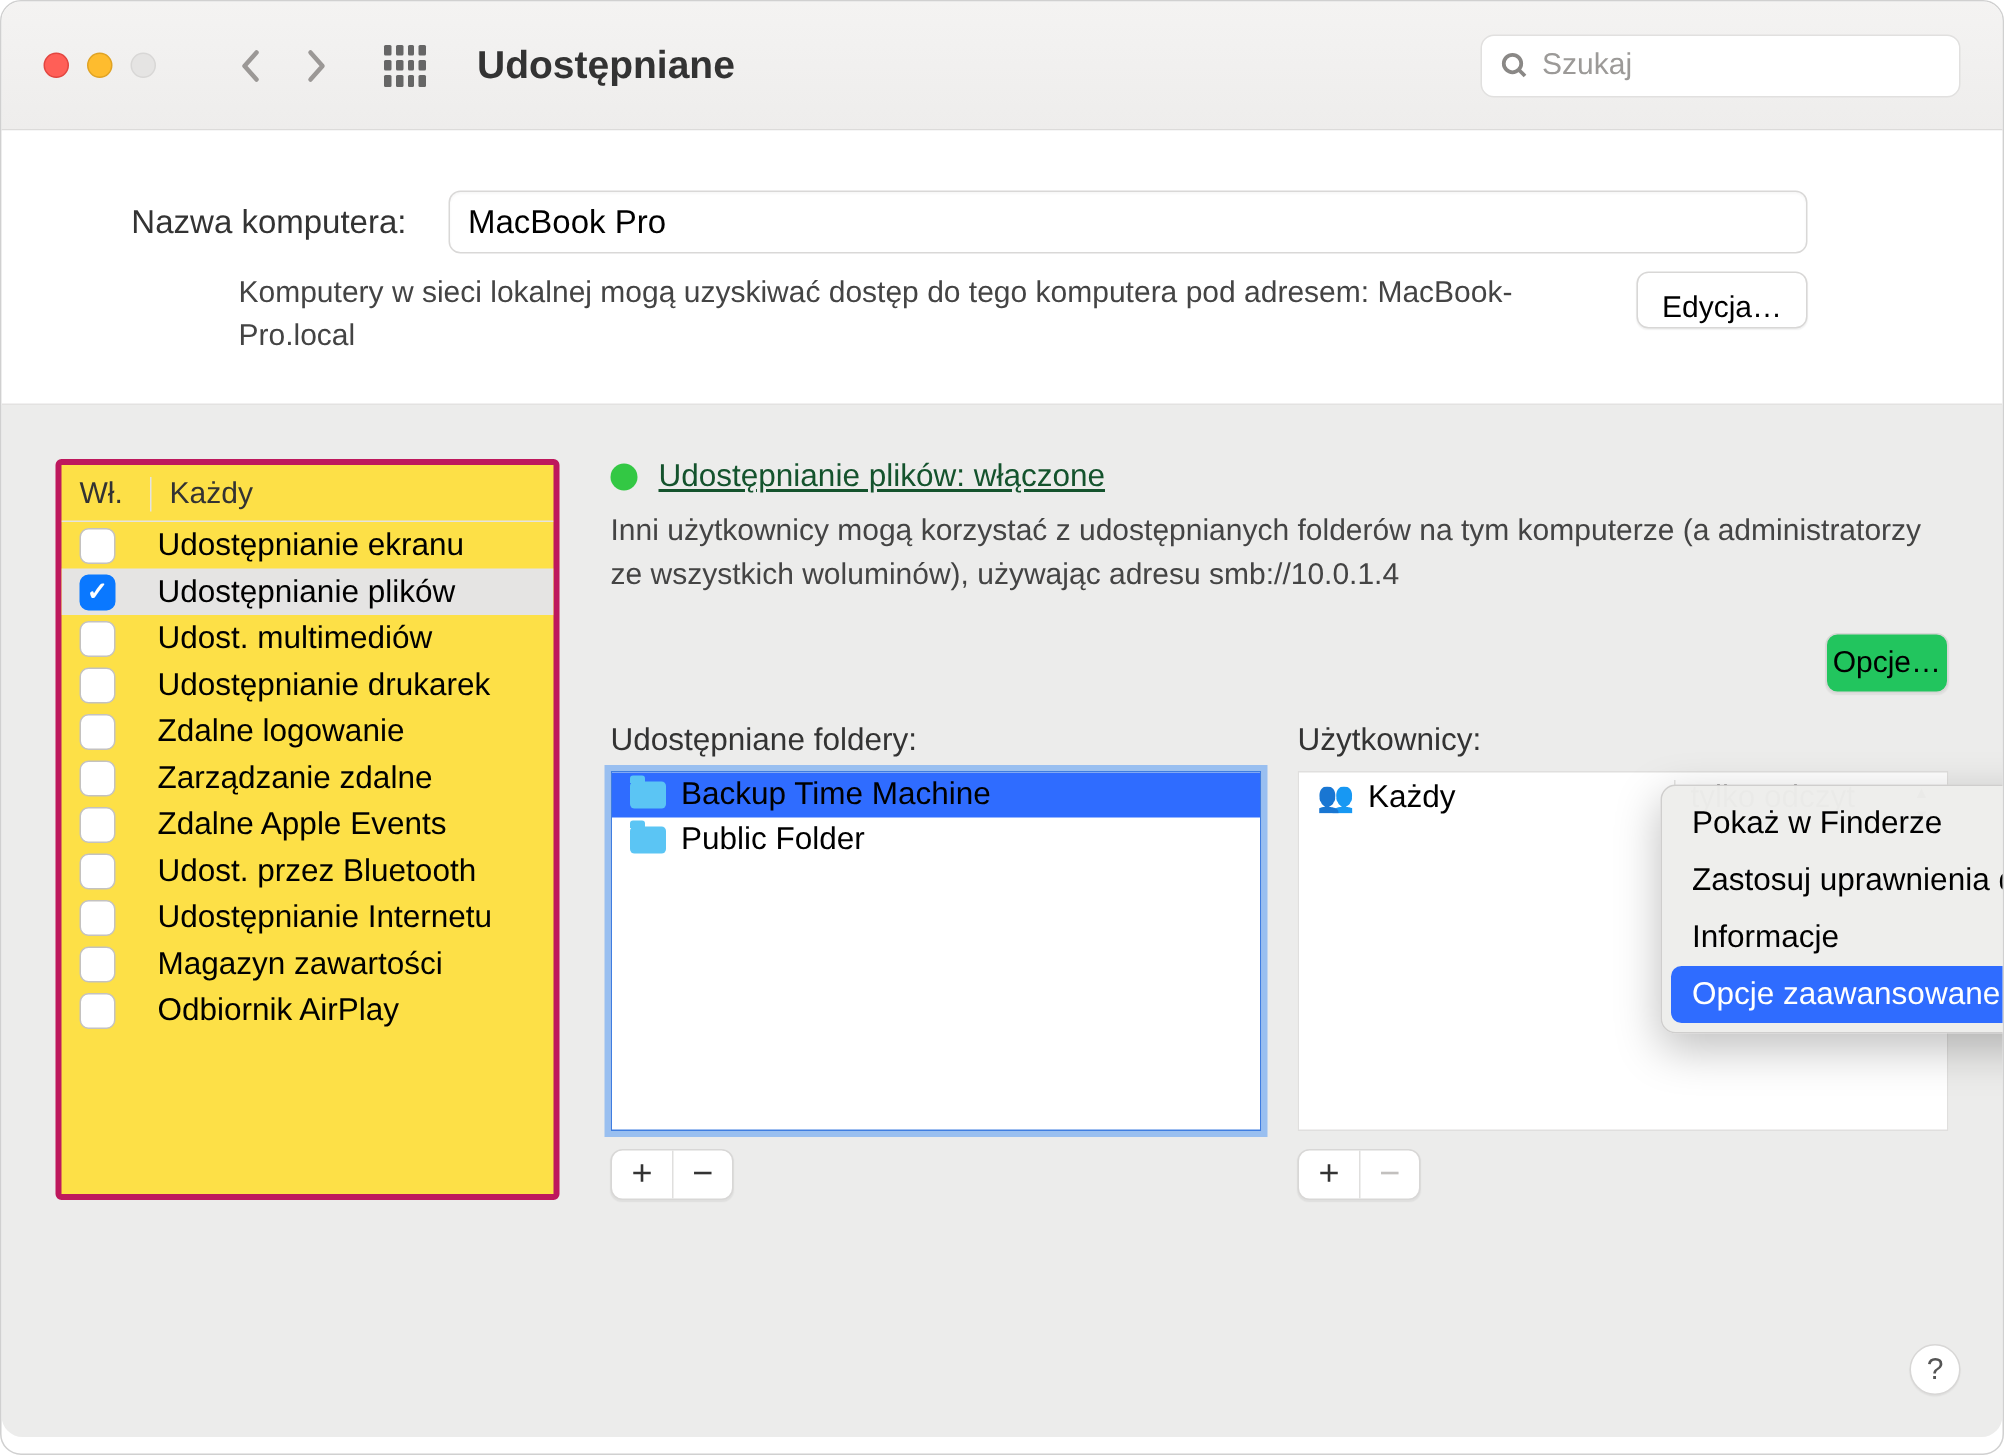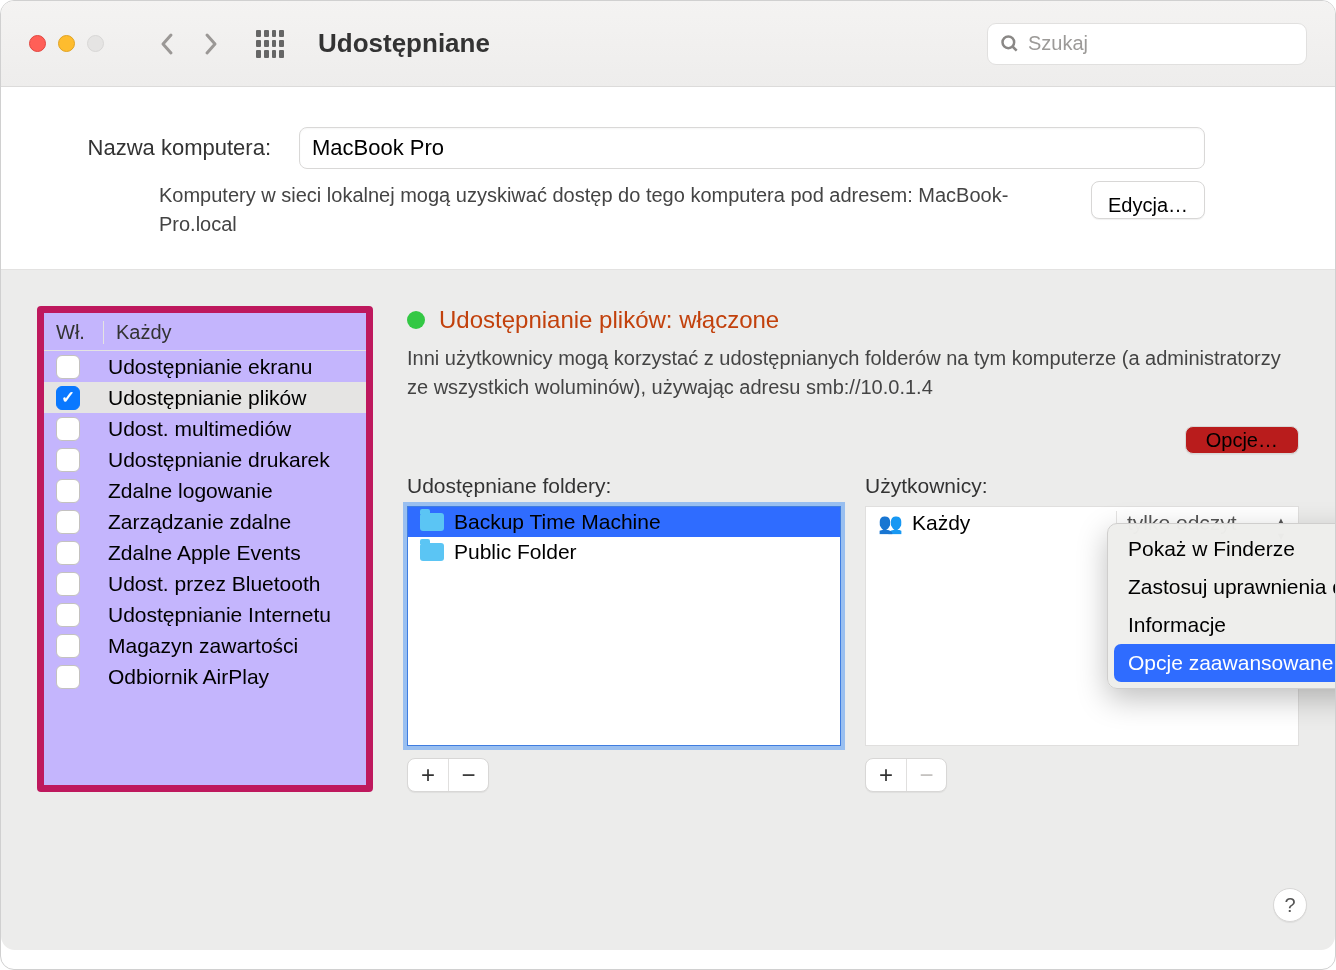--- a/index.html
+++ b/index.html
@@ -112,22 +112,22 @@
   .lower {
     background: #ececeb;
     padding: 36px 36px 28px 36px;
     display: flex;
     gap: 34px;
     position: relative;
   }
 
   .services {
     width: 336px;
-    background: #c4b5fd;
-    border: 7px solid #be185d;
+    background: #fde047;
+    border: 4px solid #be185d;
     border-radius: 4px;
     overflow: hidden;
     align-self: stretch;
   }
   .svc-header {
     display: flex;
     padding: 8px 12px 6px;
     border-bottom: 1px solid #e4e3e2;
     font-size: 20px; color: #333;
   }
@@ -152,28 +152,28 @@
     cursor: pointer;
   }
   .cb.checked { background: #0a78ff; border-color: #0a78ff; }
   .cb.checked::after {
     content: "✓"; color: #fff; font-size: 17px; font-weight: bold;
   }
 
   .right-panel { flex: 1; position: relative; }
   .status-row { display: flex; align-items: center; gap: 14px; margin-bottom: 10px;}
   .dot { width: 18px; height: 18px; border-radius: 50%; background: #33c844; }
-  .status-text { font-size: 24px; color: #c2410c; }
+  .status-text { font-size: 21px; color: #14532d; text-decoration: underline; }
   .status-desc { font-size: 20px; color: #444; line-height: 1.45; margin-bottom: 24px; }
   .options-row { display: flex; justify-content: flex-end; margin-bottom: 20px;}
   .options-btn {
-    height: 28px; padding: 0 20px;
+    height: 40px; padding: 0 4px;
     border: 1px solid #d8d7d6;
     border-radius: 8px;
-    background: #b91c1c;
+    background: #22c55e;
     box-shadow: 0 1px 1px rgba(0,0,0,0.06);
     font-size: 20px;
     cursor: pointer;
   }
 
   .columns { display: flex; gap: 24px; }
   .col { flex: 1; }
   .col-label { font-size: 21px; color: #333; margin-bottom: 8px; }
   .listbox {
     background: #fff;

